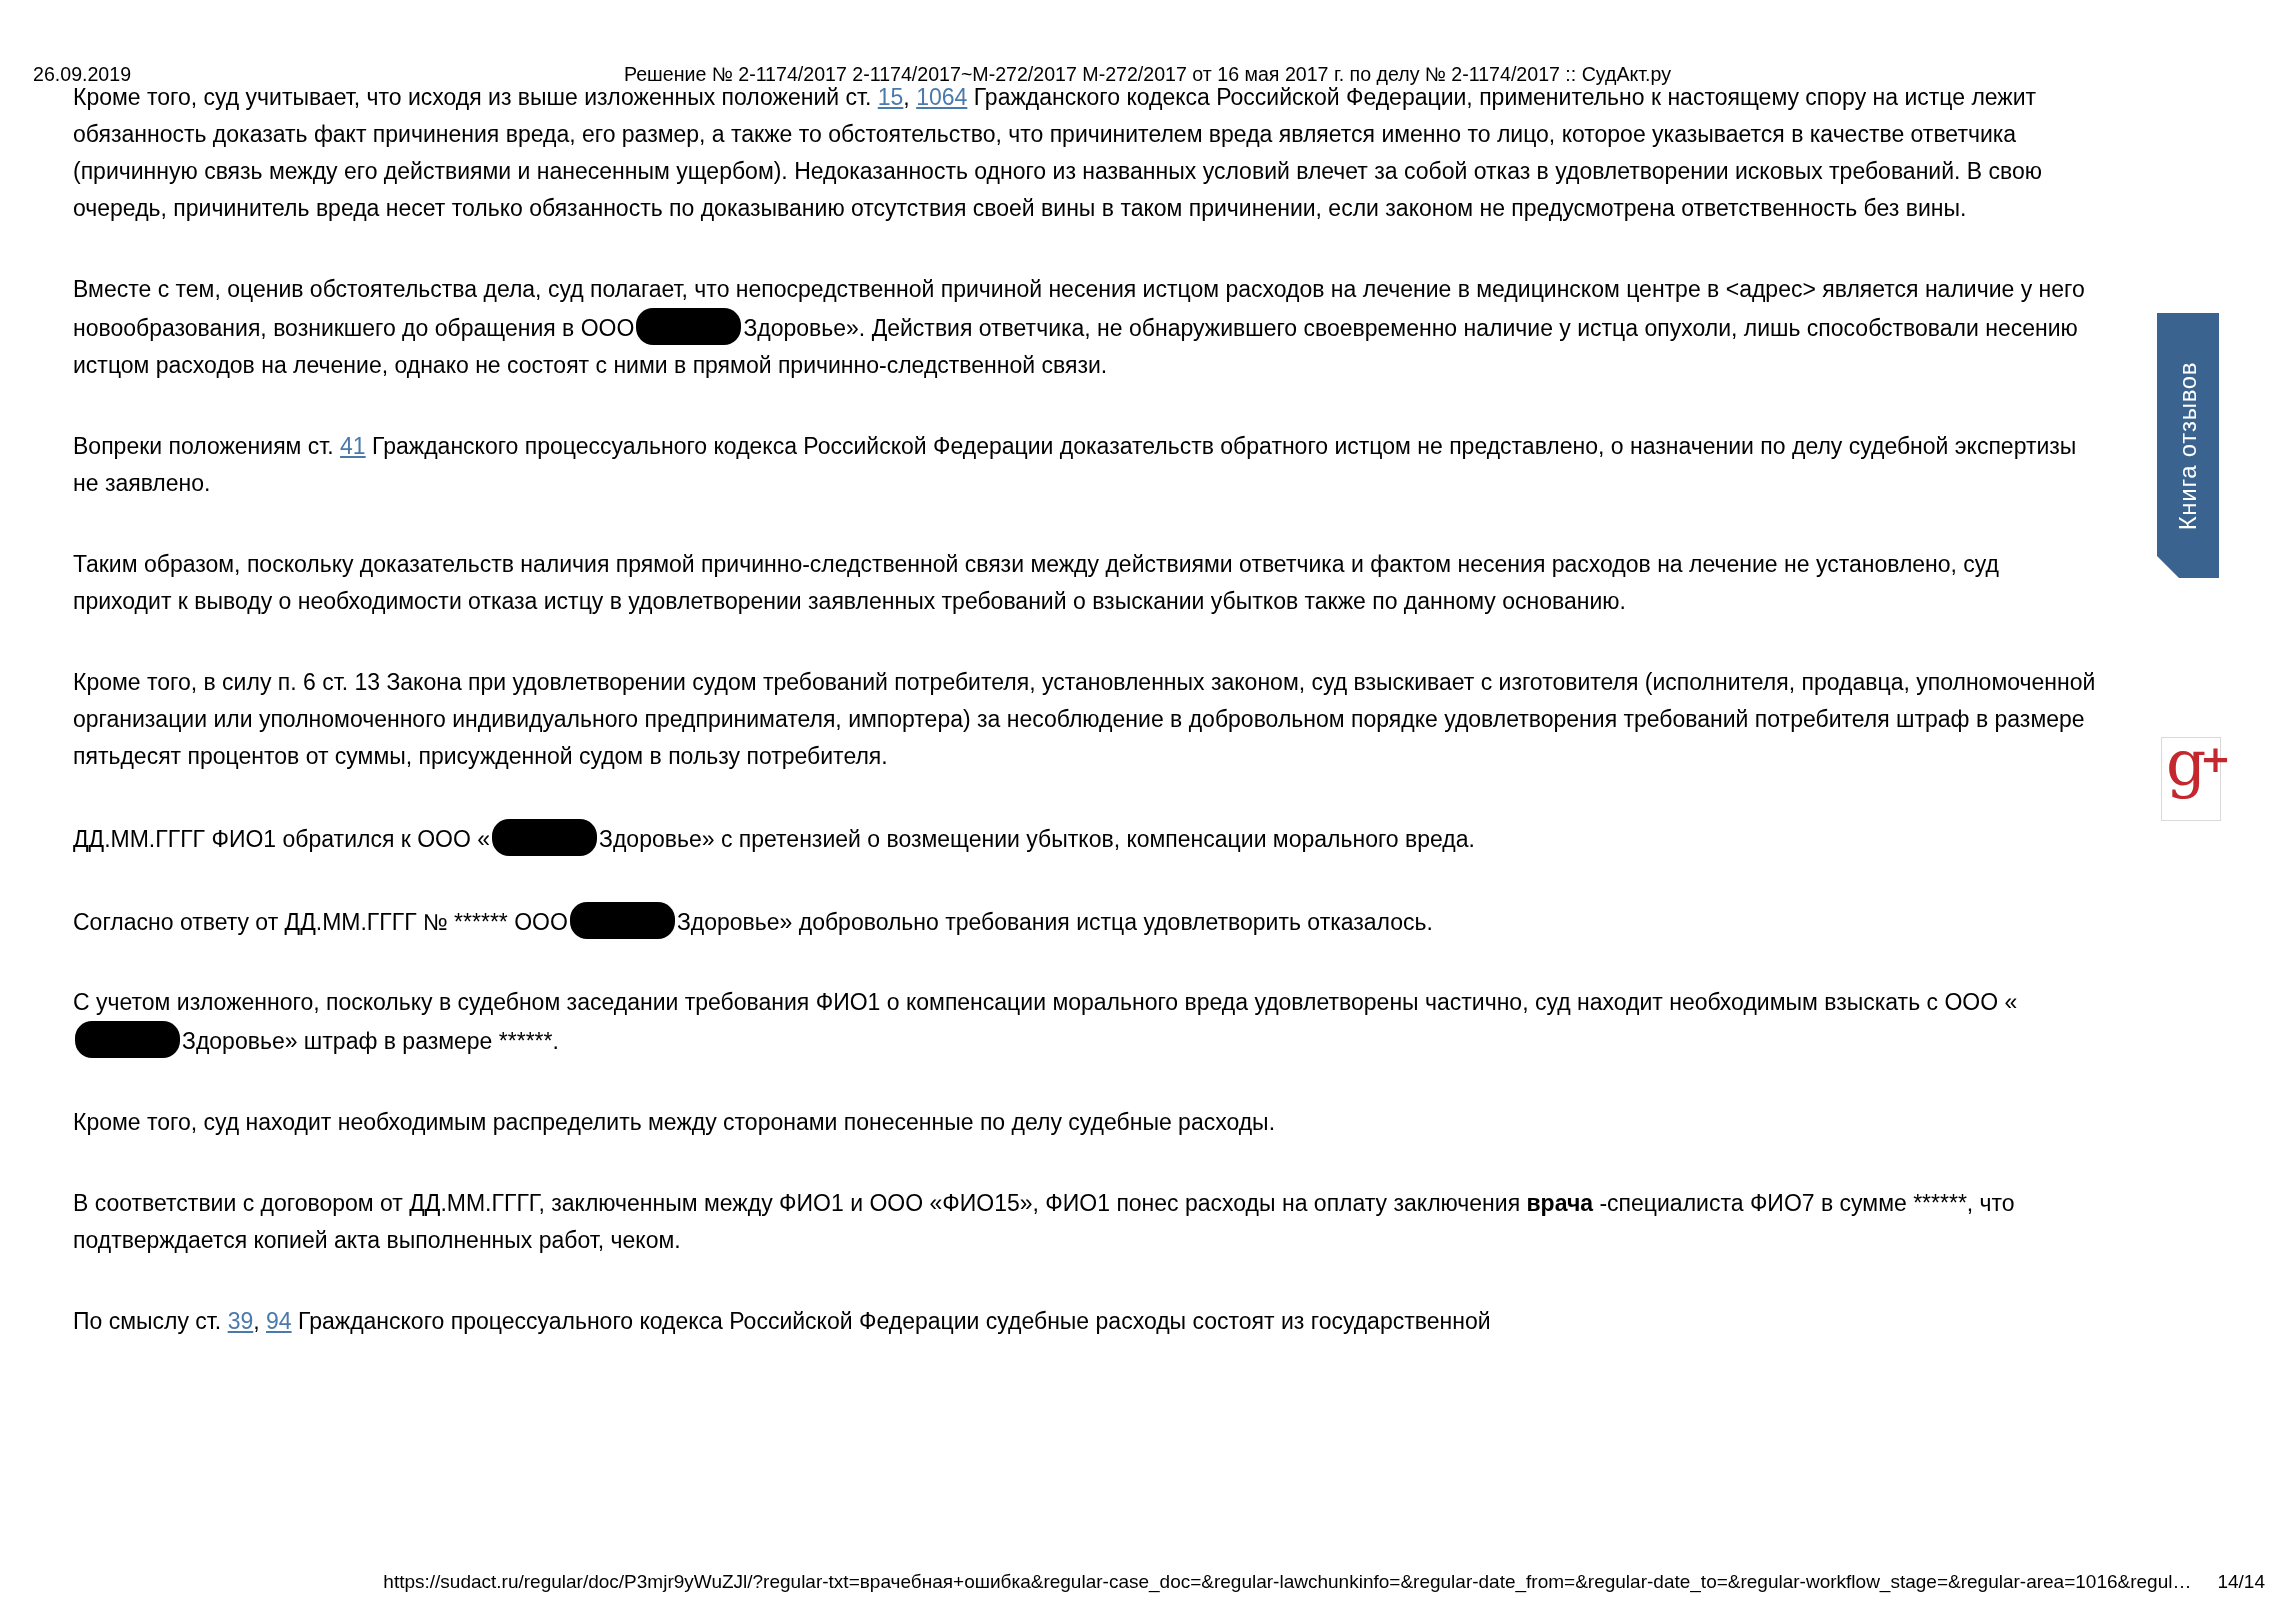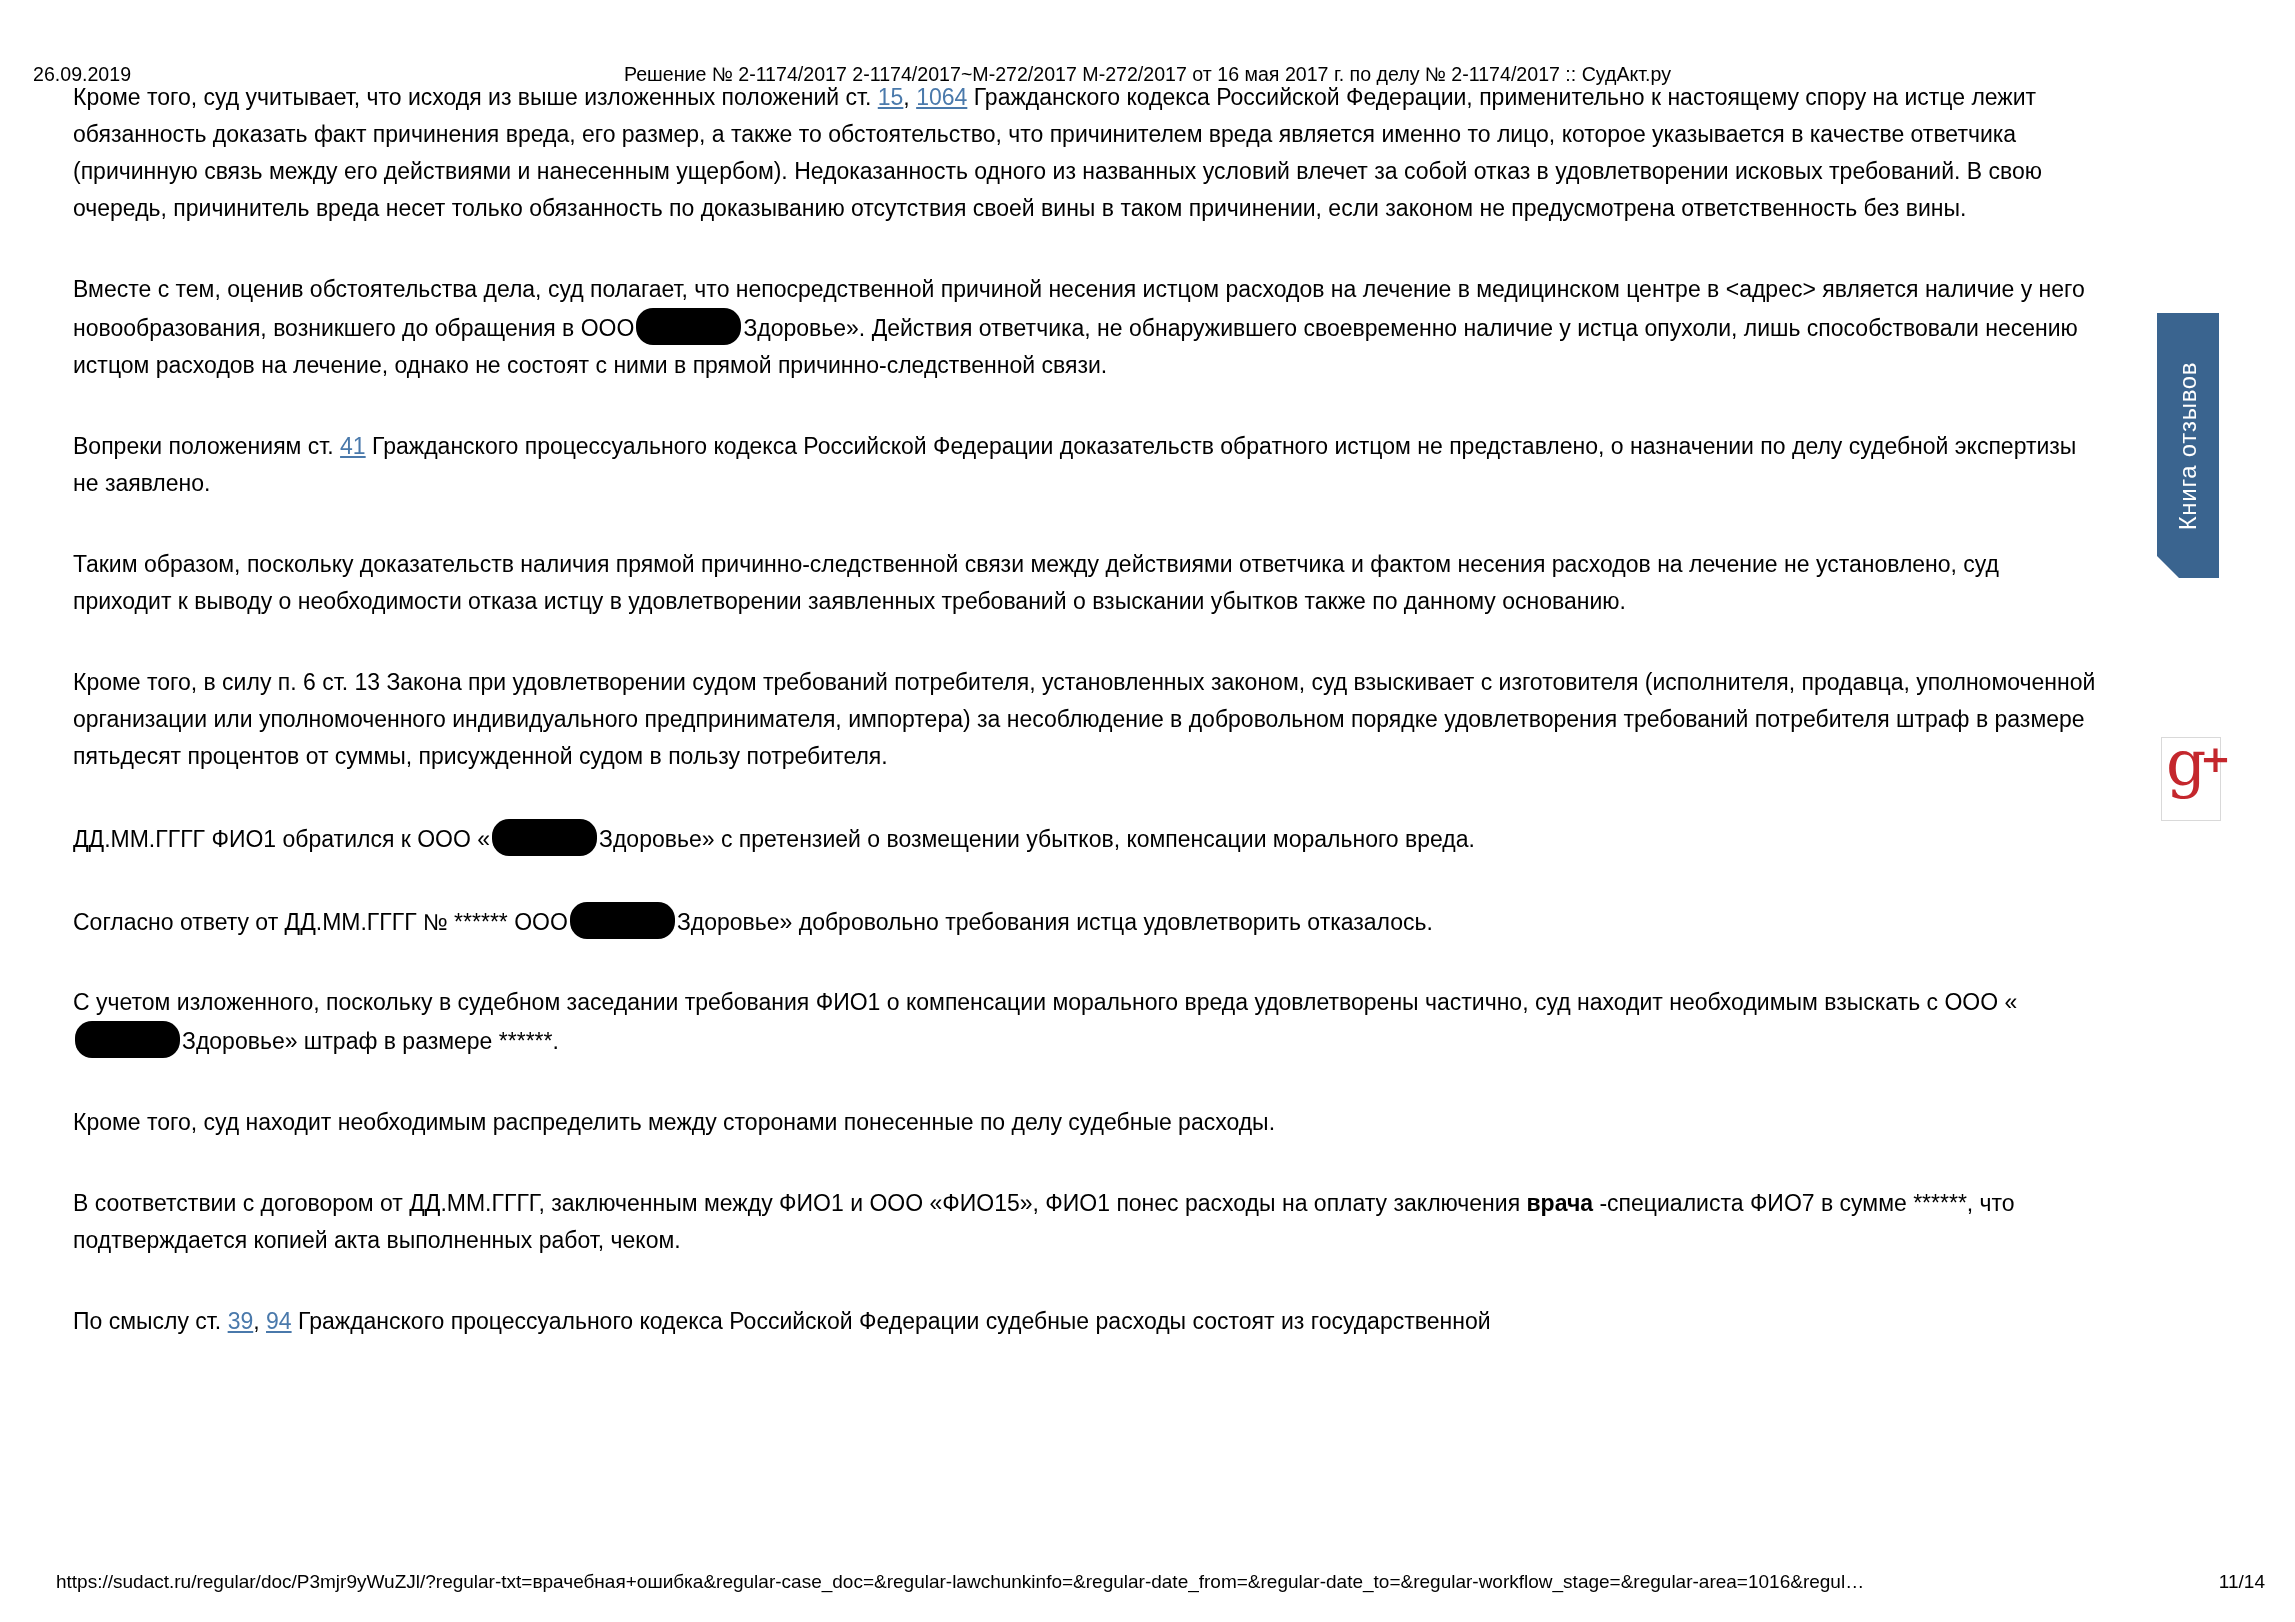--- a/index.html
+++ b/index.html
@@ -109,21 +109,21 @@
 
   
   .print-footer {
     position: absolute;
     top: 1569px;
     left: 56px;
     right: 30px;
     font-size: 19px;
     line-height: 25px;
     display: flex;
-    justify-content: space-between;
+    justify-content: flex-end;
     align-items: baseline;
   }
   .footer-url {
     white-space: nowrap;
     overflow: hidden;
     max-width: 2081px;
   }
   .footer-page { margin-left: 26px; white-space: nowrap; }
 </style>
 </head>
@@ -152,15 +152,15 @@
   <span class="ribbon-label">Книга отзывов</span>
 </div>
 
 <div class="gplus-card">
   <span class="gplus-glyph">g</span>
   <span class="gplus-plus">+</span>
 </div>
 
 <div class="print-footer">
   <span class="footer-url">https://sudact.ru/regular/doc/P3mjr9yWuZJl/?regular-txt=врачебная+ошибка&amp;regular-case_doc=&amp;regular-lawchunkinfo=&amp;regular-date_from=&amp;regular-date_to=&amp;regular-workflow_stage=&amp;regular-area=1016&amp;regul…</span>
-  <span class="footer-page">11/14</span>
+  <span class="footer-page">14/14</span>
 </div>
 
 
 </body></html>

